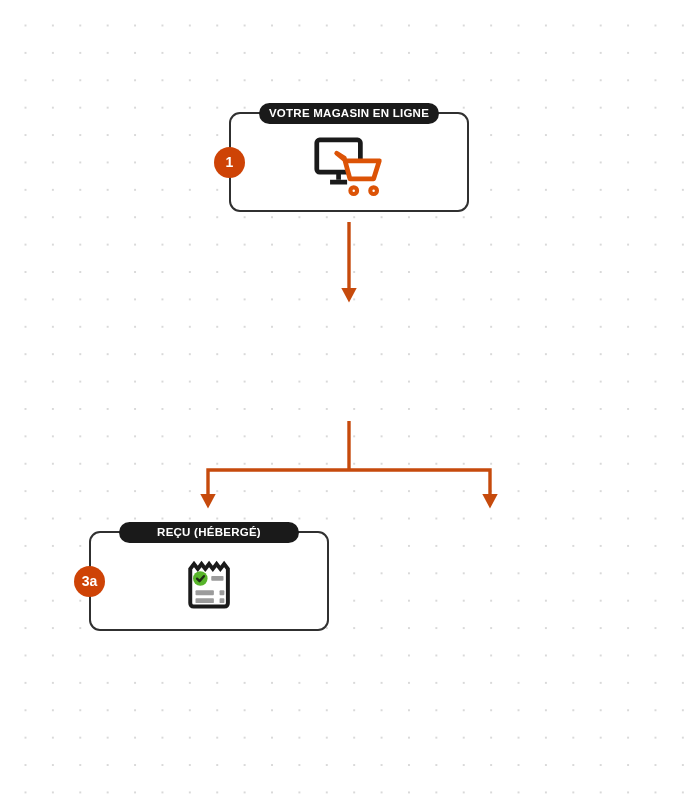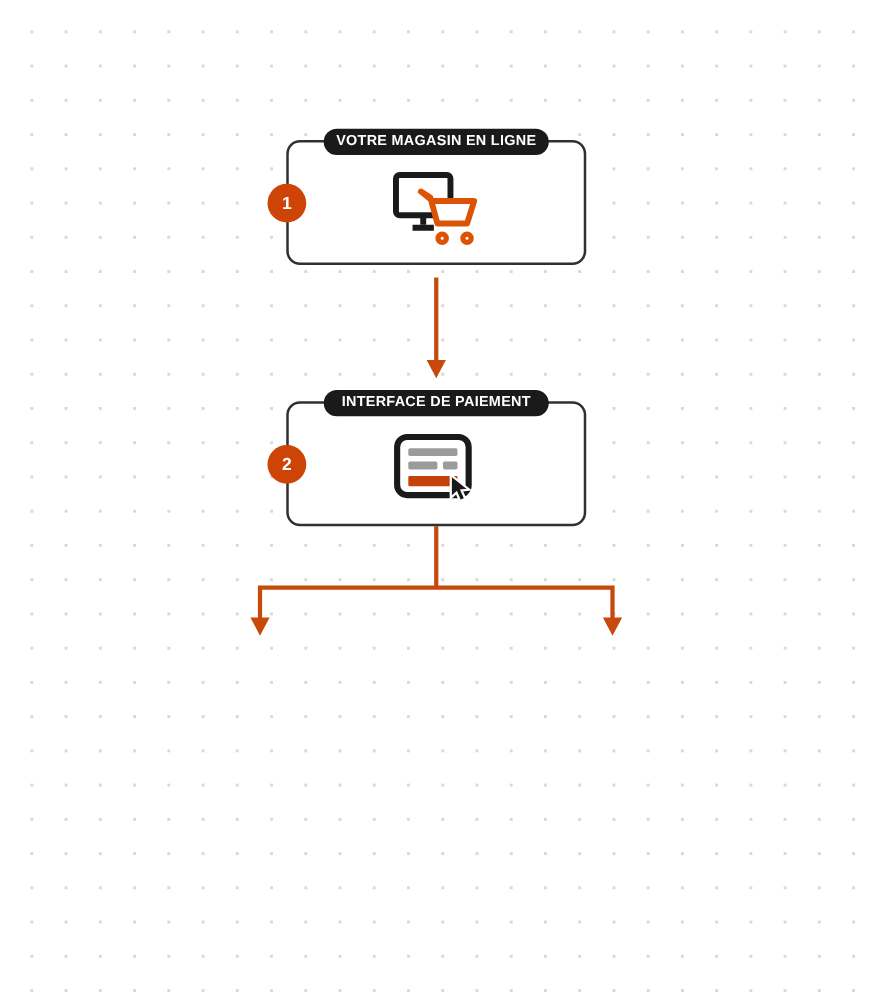--- a/index.html
+++ b/index.html
@@ -87,30 +87,32 @@
         <rect x="4" y="4" width="46" height="34" rx="3" fill="#fff" stroke="var(--icon-black)" stroke-width="5"></rect>
         <path d="M27 38 V46" stroke="var(--icon-black)" stroke-width="5" fill="none"></path>
         <path d="M18 48.5 H36" stroke="var(--icon-black)" stroke-width="5" fill="none"></path>
         <path d="M25 18 L33 23 L39 45 L64 45 L70 26 L35 26 Z" fill="#fff" stroke="var(--cart-orange)" stroke-width="5" stroke-linejoin="round" stroke-linecap="round"></path>
         <circle cx="43" cy="57.5" r="3.5" fill="#fff" stroke="var(--cart-orange)" stroke-width="4.4"></circle>
         <circle cx="64" cy="57.5" r="3.5" fill="#fff" stroke="var(--cart-orange)" stroke-width="4.4"></circle>
       </svg>
     </div>
   </div>
 
-  <div class="node node-2">
-    <div class="pill">INTERFACE DE PAIEMENT</div>
-    <div class="badge badge-left">2</div>
+
+  <div class="node node-3a">
+    <div class="pill">REÇU (HÉBERGÉ)</div>
+    <div class="badge badge-left">3a</div>
     <div class="icon-wrap">
-      <svg width="70" height="59" viewBox="0 0 78 66">
-        <rect x="4" y="4" width="64" height="52" rx="9" fill="#fff" stroke="var(--icon-black)" stroke-width="5.5"></rect>
-        <rect x="14" y="14" width="44" height="7" rx="1.5" fill="var(--icon-gray)"></rect>
-        <rect x="14" y="26" width="26" height="7" rx="1.5" fill="var(--icon-gray)"></rect>
-        <rect x="45" y="26" width="13" height="7" rx="1.5" fill="var(--icon-gray)"></rect>
-        <rect x="14" y="39" width="44" height="9" rx="1" fill="var(--card-bar-orange)"></rect>
-        <path d="M52 38 v20.5 l5.1 -4.6 3.3 7.5 4.6 -2 -3.3 -7.5 6.8 -0.7 z" fill="var(--icon-black)" stroke="#fff" stroke-width="2"></path>
+      <svg width="49" height="57" viewBox="0 0 56 64">
+        <path d="M6 52 V13 L10.3 7.5 L14.6 13 L18.9 7.5 L23.2 13 L27.5 7.5 L31.8 13 L36.1 7.5 L40.4 13 L44.7 7.5 L49 13 V52 Q49 56 45 56 H10 Q6 56 6 52 Z" fill="#fff" stroke="var(--icon-black)" stroke-width="4.5" stroke-linejoin="miter"></path>
+        <circle cx="17.5" cy="24" r="8.3" fill="var(--check-green)"></circle>
+        <path d="M13.8 24.2 l2.8 2.8 5 -5.6" stroke="#1e2b15" stroke-width="2.7" fill="none" stroke-linecap="round" stroke-linejoin="round"></path>
+        <rect x="30" y="21" width="14" height="5.5" rx="1" fill="var(--icon-gray)"></rect>
+        <rect x="12" y="37.5" width="21" height="5.5" rx="1" fill="var(--icon-gray)"></rect>
+        <rect x="39.5" y="37.5" width="5.5" height="5.5" rx="1" fill="var(--icon-gray)"></rect>
+        <rect x="12" y="46.5" width="21" height="5.5" rx="1" fill="var(--icon-gray)"></rect>
+        <rect x="39.5" y="46.5" width="5.5" height="5.5" rx="1" fill="var(--icon-gray)"></rect>
       </svg>
     </div>
   </div>
 
 
-
 </div>
 
 </body></html>

